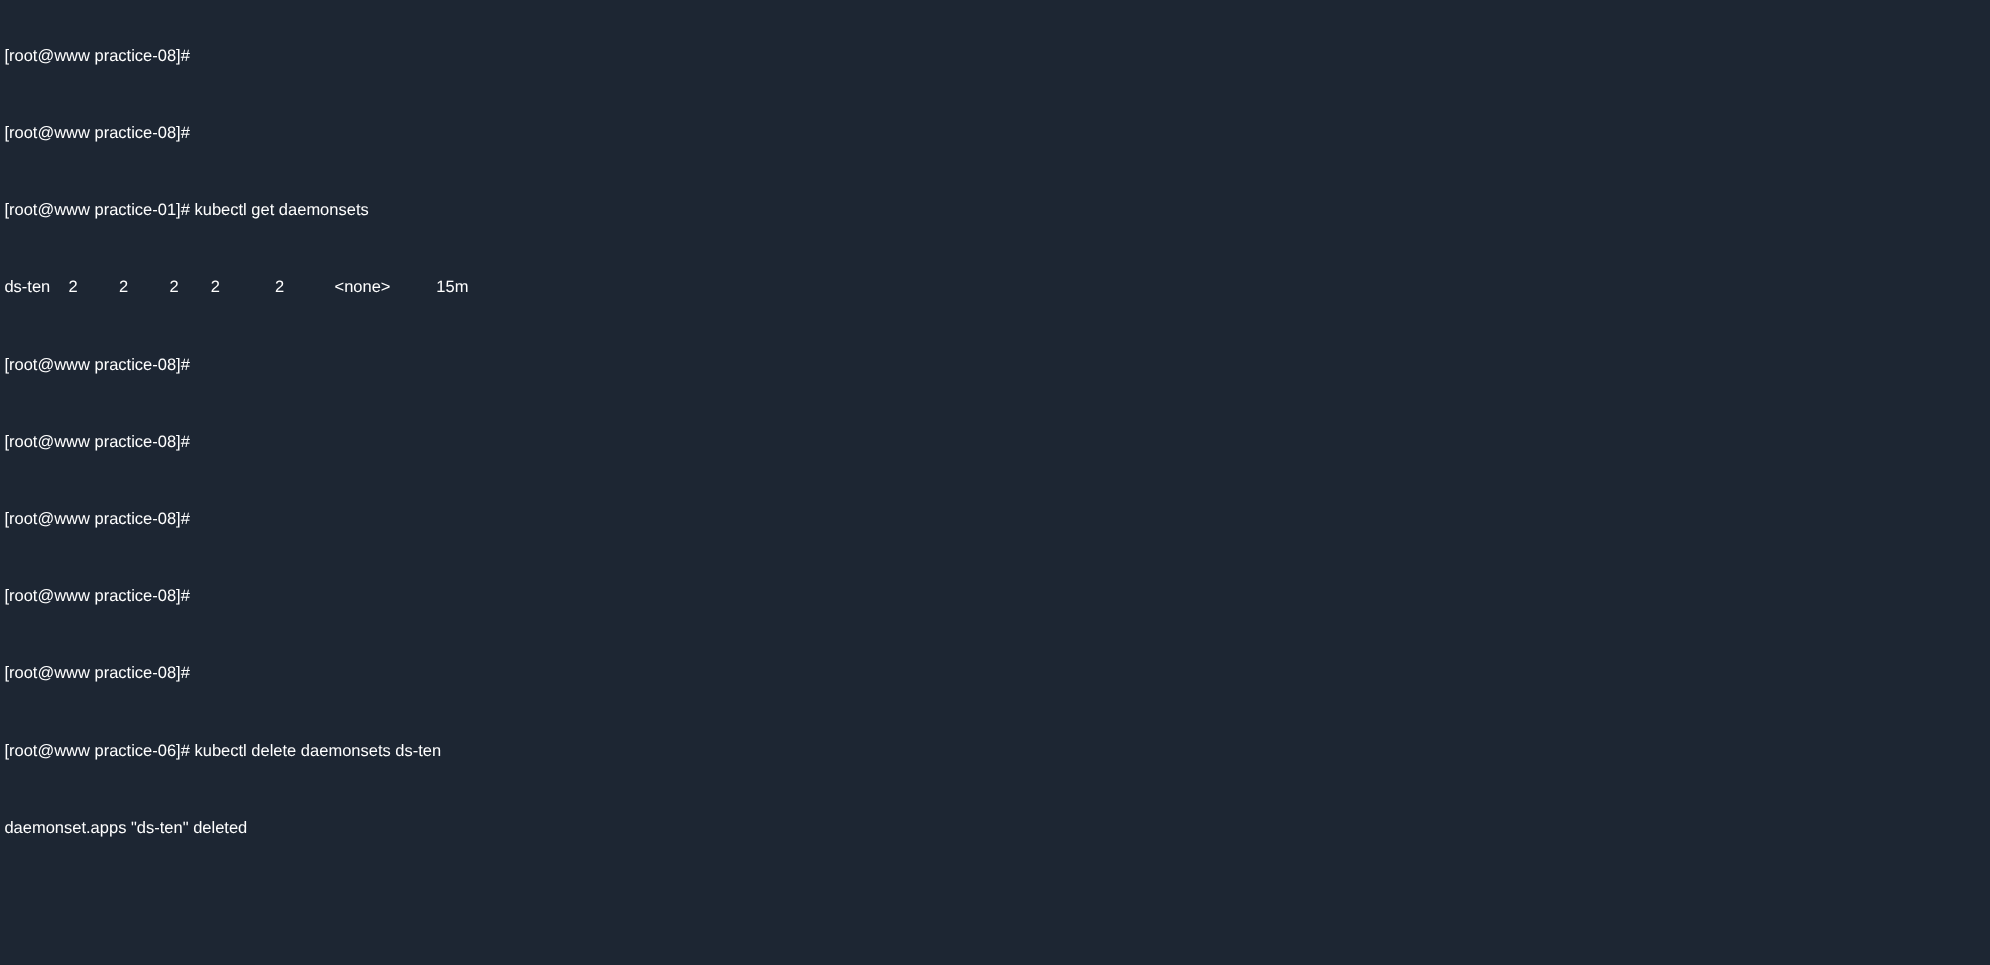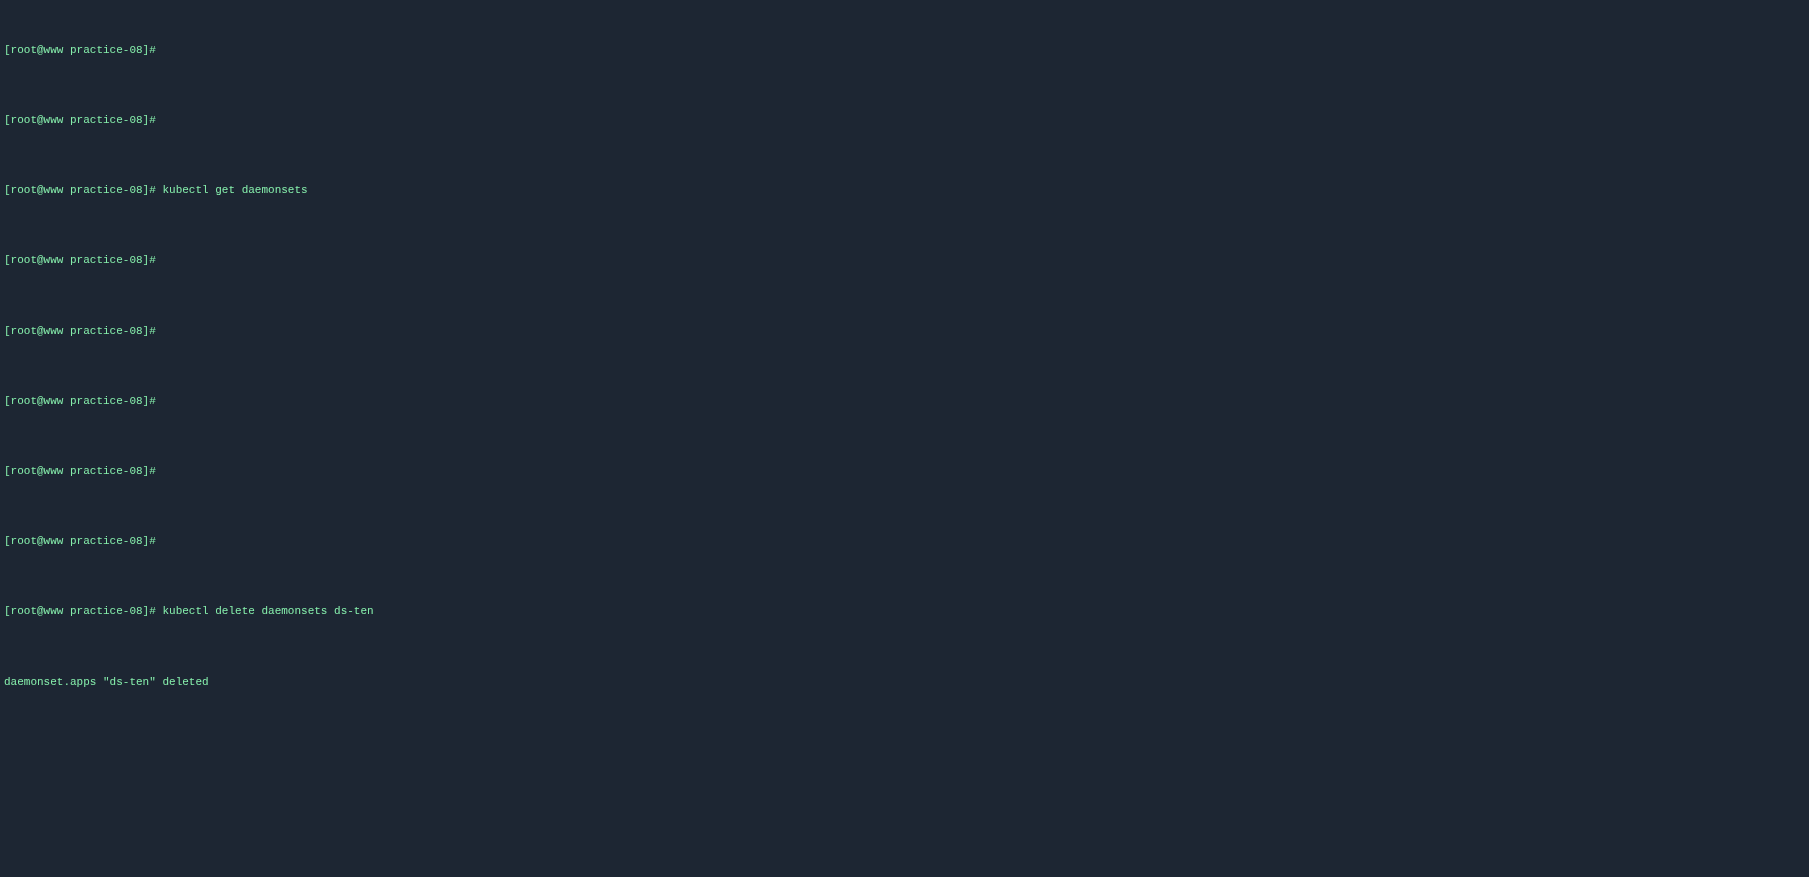--- a/index.html
+++ b/index.html
@@ -28,40 +28,41 @@
   }
   #screen {
     position: absolute;
     left: 4px;
     top: -8px;
     width: 1805px;
   }
   .line {
     height: 23.4px;
     white-space: pre;
-    font-family: Liberation Mono, monospace;
-    font-size: 11px;
+    font-family: Liberation Sans, sans-serif;
+    font-size: 15px;
     line-height: 23.4px;
-    color: #86efac;
+    color: #ffffff;
   }
 </style>
 </head>
 <body style="background: rgb(29, 38, 51);">
 
 <div id="terminal" style="background: rgb(29, 38, 51); color: rgb(230, 233, 237);">
   <div id="screen">
     <div class="line">[root@www practice-08]#</div>
     <div class="line">[root@www practice-08]#</div>
-    <div class="line">[root@www practice-08]# kubectl get daemonsets</div>
+    <div class="line">[root@www practice-01]# kubectl get daemonsets</div>
+    <div class="line">ds-ten    2         2         2       2            2           &lt;none&gt;          15m</div>
     <div class="line">[root@www practice-08]#</div>
     <div class="line">[root@www practice-08]#</div>
     <div class="line">[root@www practice-08]#</div>
     <div class="line">[root@www practice-08]#</div>
     <div class="line">[root@www practice-08]#</div>
-    <div class="line">[root@www practice-08]# kubectl delete daemonsets ds-ten</div>
+    <div class="line">[root@www practice-06]# kubectl delete daemonsets ds-ten</div>
     <div class="line">daemonset.apps "ds-ten" deleted</div>
     
     
     
     
     
     
     
     
     

